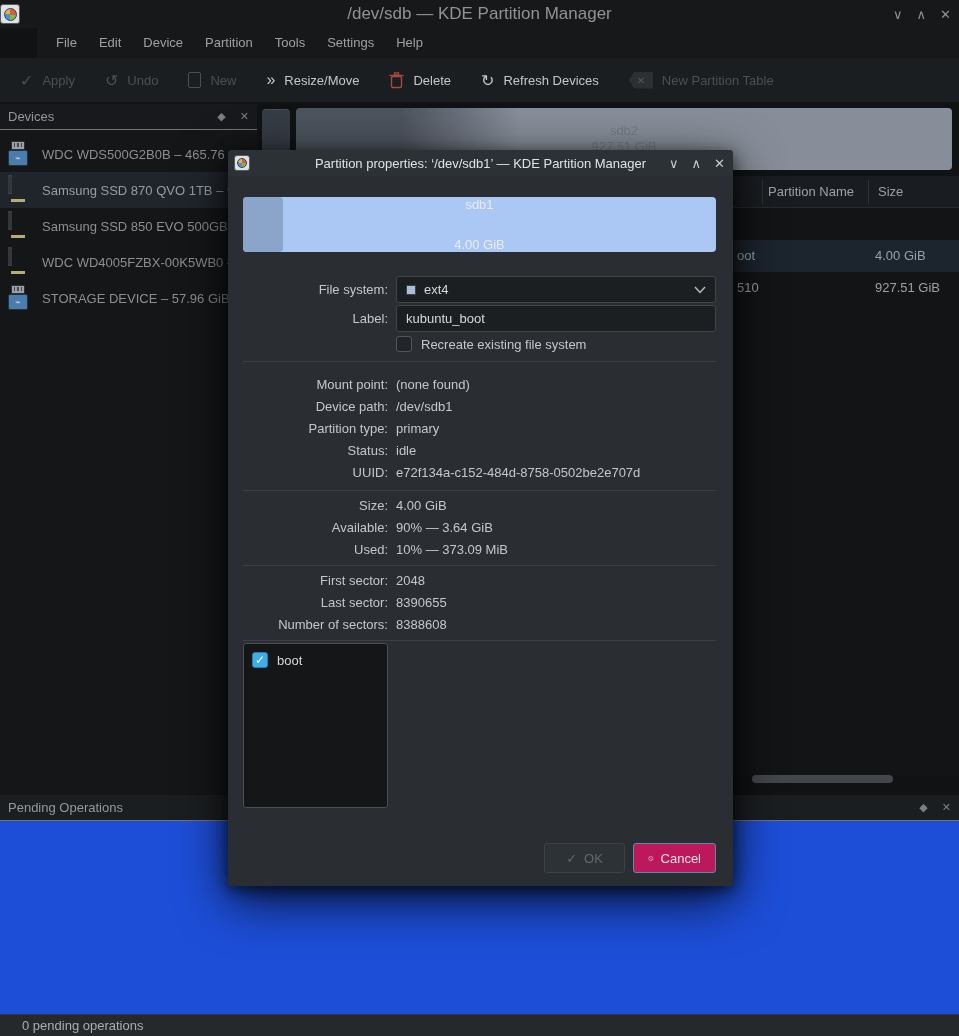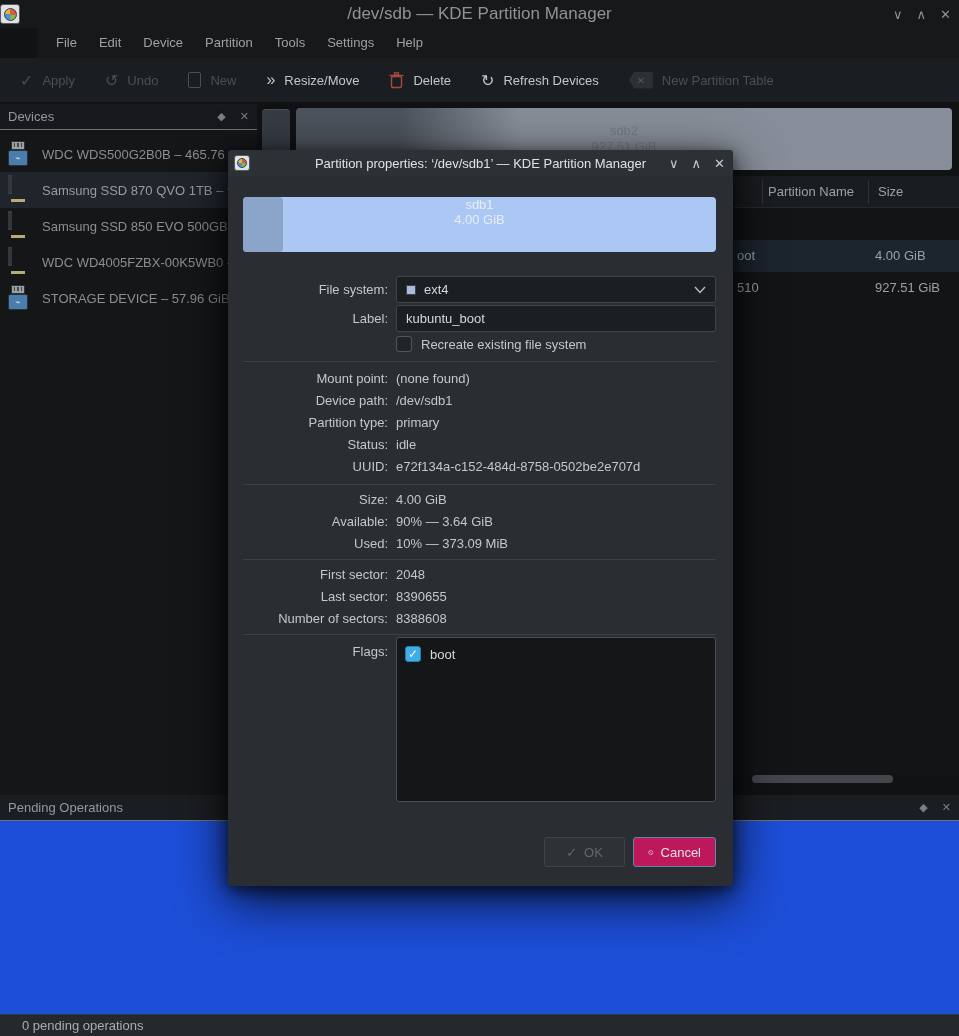--- a/index.html
+++ b/index.html
@@ -76,21 +76,21 @@
 
   
   .dialog { position:absolute; left:228px; top:150px; width:505px; height:736px; background:#2a2e33; border-radius:4px 4px 3px 3px; box-shadow:0 14px 50px rgba(0,0,0,0.8), 0 4px 16px rgba(0,0,0,0.6); }
   .dialog-titlebar { position:relative; height:26px; background:#2c3136; border-radius:4px 4px 0 0; display:flex; align-items:center; }
   .dialog-titlebar .appicon { position:absolute; left:6px; top:5px; }
   .dialog-title { position:absolute; left:0; width:100%; text-align:center; color:#dee2e5; font-size:13px; }
   .dialog-controls { position:absolute; right:8px; top:0; height:26px; display:flex; align-items:center; gap:13px; color:#c9cdd1; }
 
   .dialog-body { padding:21px 17px 0 15px; }
 
-  .preview-bar { position:relative; height:55px; background:#abc7f3; border-radius:4px; display:flex; flex-direction:column; align-items:center; justify-content:flex-start; color:#e9edf2; line-height:15px; }
+  .preview-bar { position:relative; height:55px; background:#abc7f3; border-radius:4px; display:flex; flex-direction:column; align-items:center; justify-content:space-between; color:#e9edf2; line-height:15px; }
   .preview-used { position:absolute; left:0; top:0; width:40px; height:55px; background:#8ba4c9; border-radius:4px; }
   .preview-bar .txt { position:relative; }
 
   .form-grid { display:grid; grid-template-columns:145px 1fr; column-gap:8px; align-items:center; }
   .frm-label { text-align:right; color:#c3c7cb; }
   .field { height:27px; background:#1c1f22; border:1px solid #3f4449; border-radius:3px; display:flex; align-items:center; padding:0 9px; color:#d5d8db; }
   .field.combo { gap:8px; }
   .combo .swatch { width:10px; height:10px; background:#a9bdd9; border:1px solid #3c4147; }
   .combo .spacer { flex:1; }
   .checkbox { width:16px; height:16px; border-radius:3px; background:#212529; border:1px solid #51565b; flex:0 0 16px; }
@@ -295,21 +295,21 @@
         </div>
         <span></span>
         <div class="check-row" style="margin-top:2px;">
           <span class="checkbox"></span>
           <span>Recreate existing file system</span>
         </div>
       </div>
 
       <hr class="sep" style="margin-top:9px;">
 
-      <div class="info-grid" style="margin-top:6px;">
+      <div class="info-grid" style="margin-top:12px;">
         <div class="frm-label">Mount point:</div>
         <div>(none found)</div>
         <div class="frm-label">Device path:</div>
         <div>/dev/sdb1</div>
         <div class="frm-label">Partition type:</div>
         <div>primary</div>
         <div class="frm-label">Status:</div>
         <div>idle</div>
         <div class="frm-label">UUID:</div>
         <div>e72f134a-c152-484d-8758-0502be2e707d</div>
@@ -333,21 +333,20 @@
         <div>2048</div>
         <div class="frm-label">Last sector:</div>
         <div>8390655</div>
         <div class="frm-label">Number of sectors:</div>
         <div>8388608</div>
       </div>
 
       <hr class="sep" style="margin-top:4px;">
 
       <div class="flags-row" style="margin-top:2px;">
-        <span class="frm-label" style="padding-top:7px;">Flags:</span>
         <div class="flags-box">
           <div class="flag-item">
             <span class="checkbox checked">
                 <span>✓</span>
               </span>
             <span>boot</span>
           </div>
         </div>
       </div>
 

